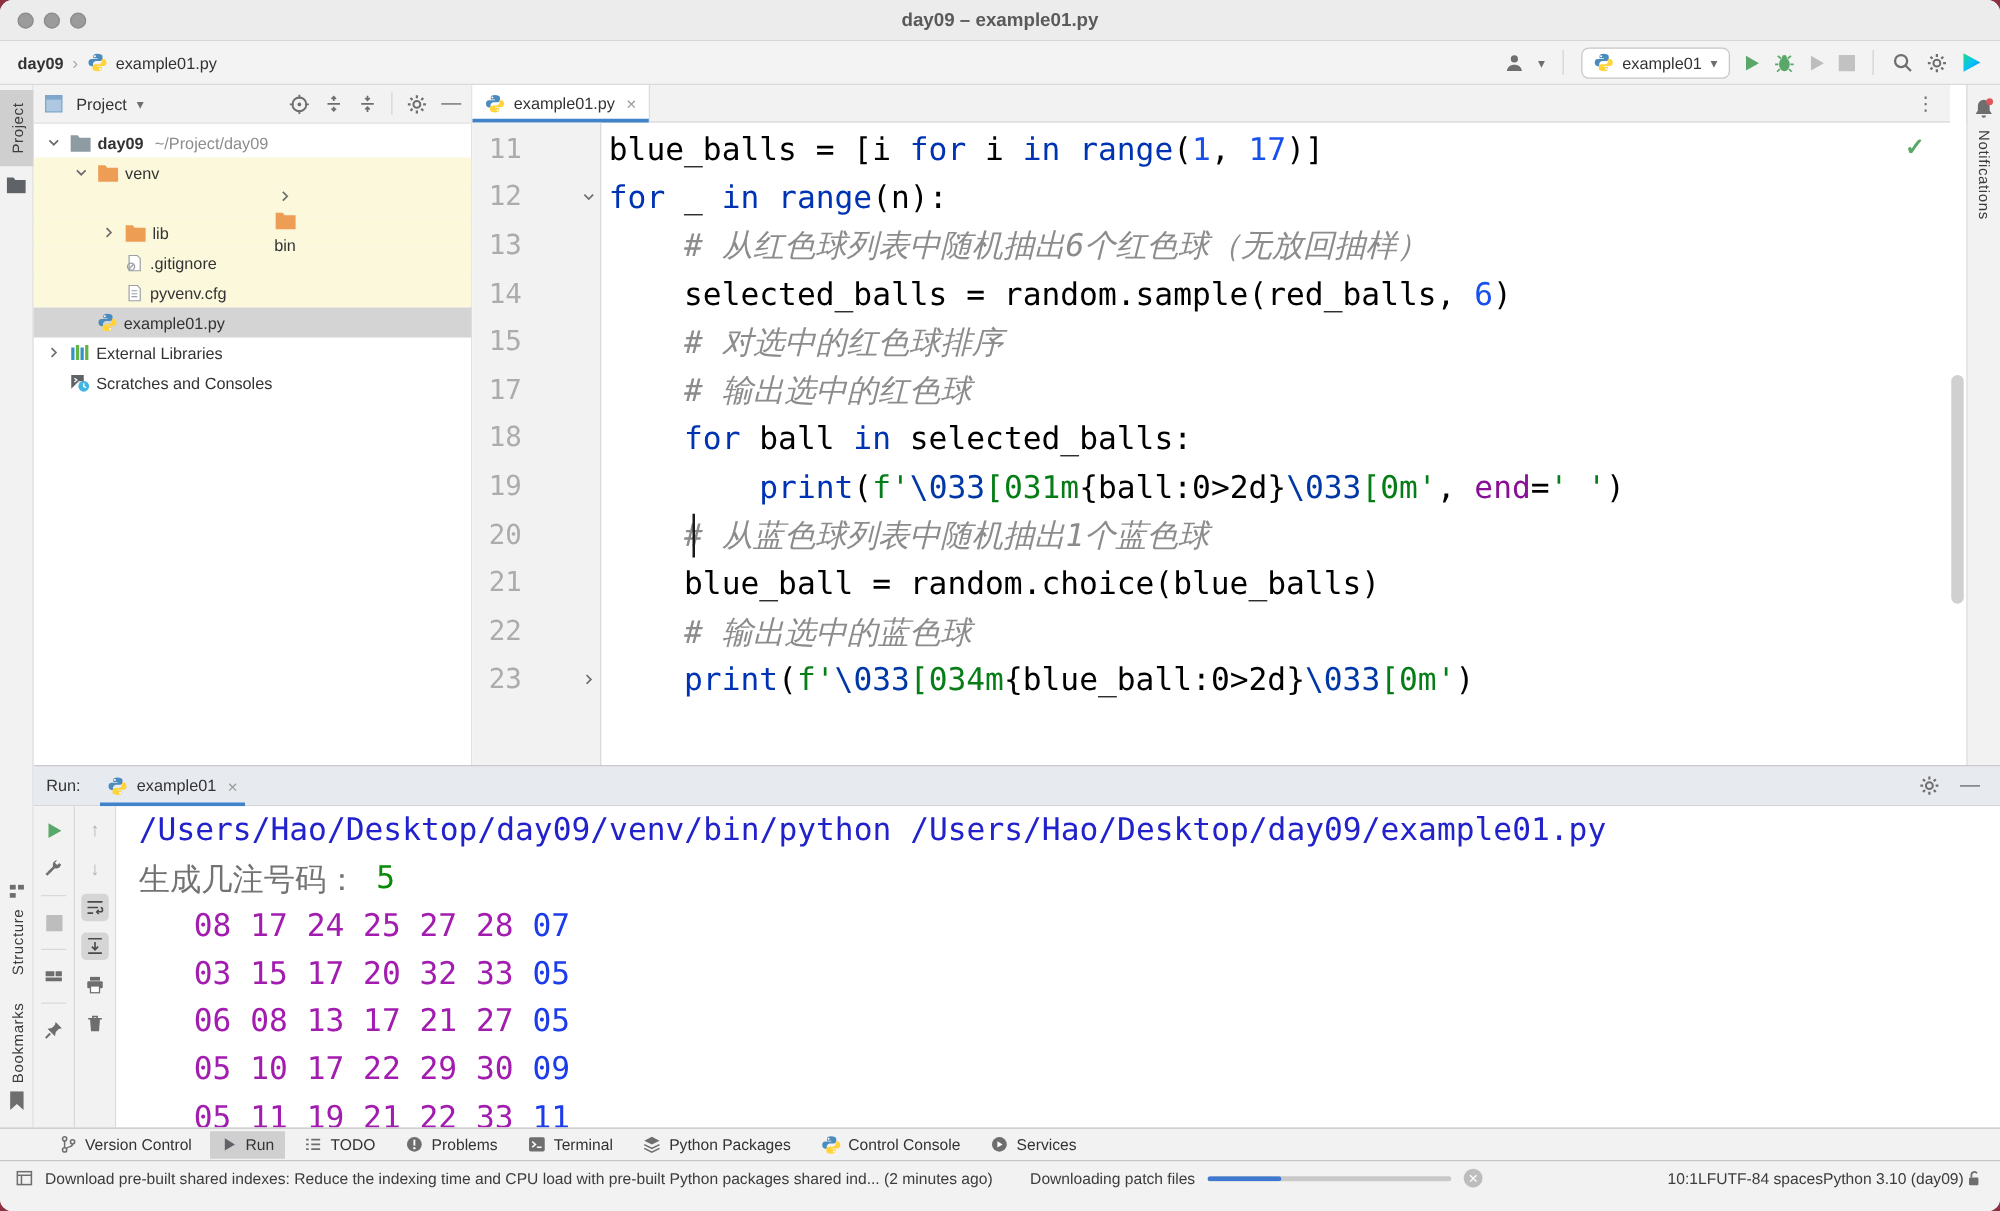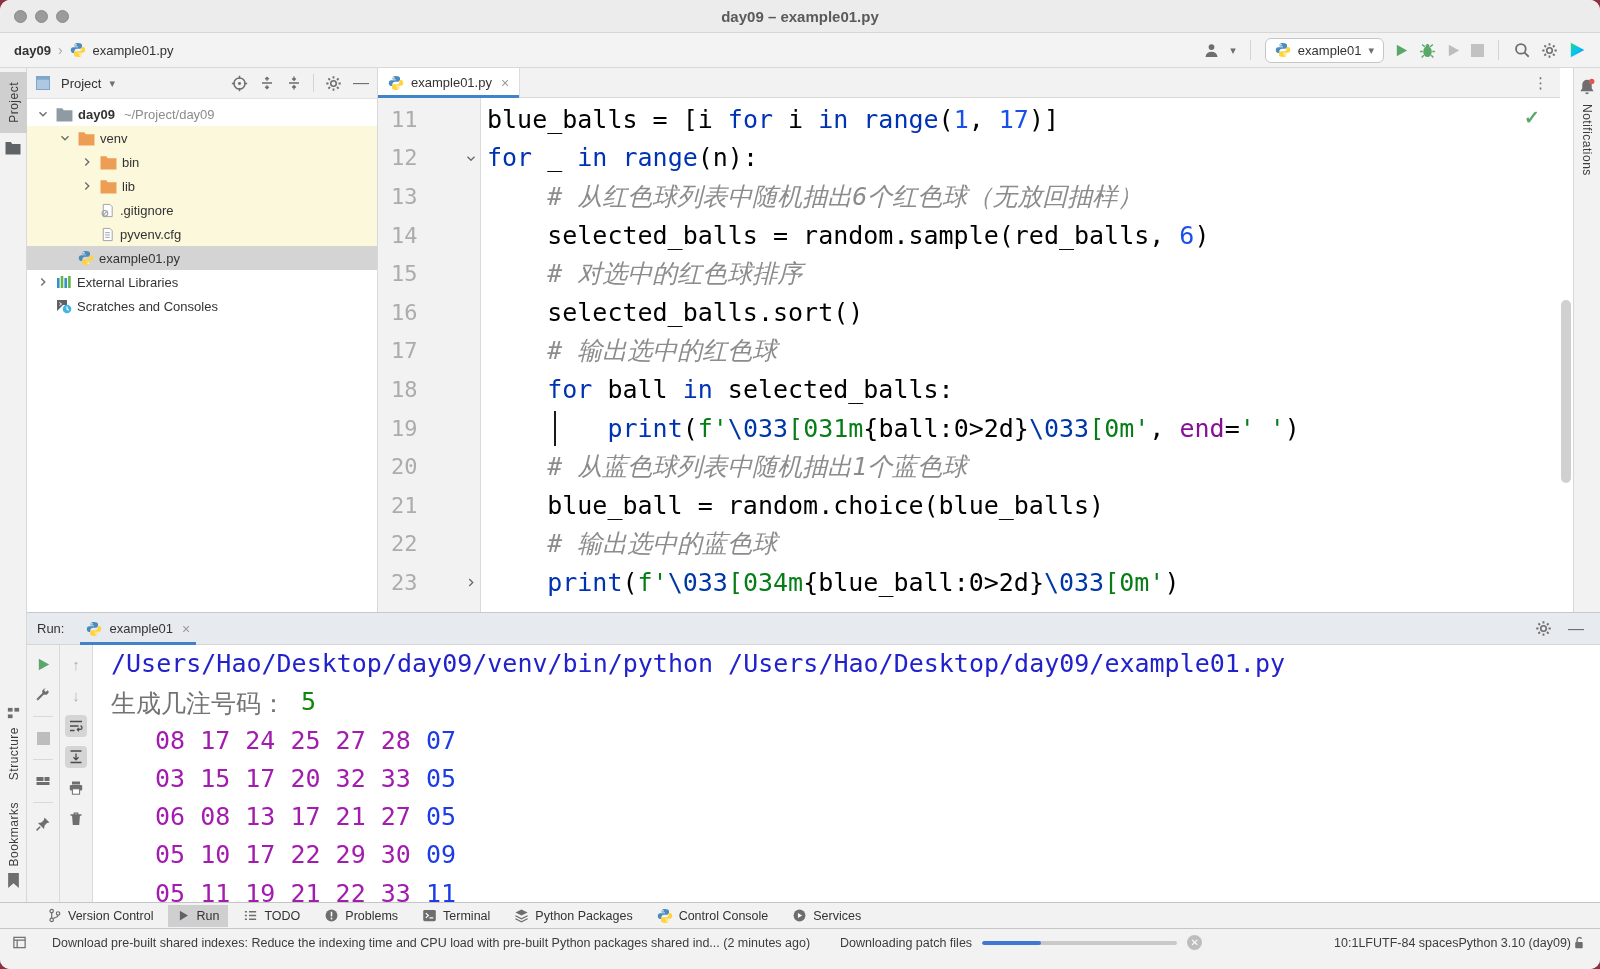--- a/index.html
+++ b/index.html
@@ -93,21 +93,21 @@
   
   .bottom-bar{position:absolute;left:0;top:902px;width:1600px;height:26px;background:#F2F2F2;border-top:1px solid #C6C6C6;
               display:flex;align-items:center;padding-left:38px;gap:6px;}
   .bb-item{display:flex;align-items:center;gap:6px;height:22px;padding:0 9px;font-size:12.5px;color:#333;}
   .bb-item.sel{background:#CFCFCF;}
 
   
   .status-bar{position:absolute;left:0;top:928px;width:1600px;height:41px;background:#F2F2F2;border-top:1px solid #C6C6C6;
               display:flex;align-items:flex-start;padding:6px 14px 0 12px;font-size:12.5px;color:#3C3C3C;}
   .sb-left{display:flex;align-items:center;gap:9px;min-width:0;}
-  .sb-msg{white-space:nowrap;margin-left:16px;}
+  .sb-msg{white-space:nowrap;}
   .sb-progress{display:flex;align-items:center;gap:10px;margin-left:30px;flex:none;}
   .pbar{width:195px;height:4px;border-radius:3px;background:#C9C9C9;position:relative;overflow:hidden;}
   .pfill{position:absolute;left:0;top:0;bottom:0;background:#3E78D1;border-radius:3px;}
   .pcancel{width:15px;height:15px;border-radius:50%;background:#BDBDBD;color:#FFF;font-size:10px;display:flex;align-items:center;justify-content:center;}
   .sb-right{margin-left:auto;display:flex;align-items:center;flex:none;}
 </style>
 </head>
 <body>
 
 <div class="window">
@@ -313,21 +313,21 @@
               <path d="M4 6l4 4 4-4" stroke="#6E6E6E" stroke-width="1.6"></path>
             </svg>
           </span>
           <span class="icon">
             <svg width="17" height="15" viewBox="0 0 16 14">
               <path d="M.5 1h5.3l1.5 1.9H15.5V13.5H.5z" fill="#ED9D54"></path>
             </svg>
           </span>
           <span>venv</span>
         </div>
-        <div class="tree-row excluded" style="padding-left: 52px;">
+        <div class="tree-row excluded" style="padding-left: 52px; flex-direction: column;">
           <span class="tree-chev">
             <svg width="14" height="14" viewBox="0 0 16 16" fill="none">
               <path d="M6 4l4 4-4 4" stroke="#6E6E6E" stroke-width="1.6"></path>
             </svg>
           </span>
           <span class="icon">
             <svg width="17" height="15" viewBox="0 0 16 14">
               <path d="M.5 1h5.3l1.5 1.9H15.5V13.5H.5z" fill="#ED9D54"></path>
             </svg>
           </span>
@@ -455,26 +455,20 @@
             <span class="gutter-cell">
               <span>14</span>
             </span>
             <span class="code-text"><span class="seg-p">    selected_balls = random.sample(red_balls, </span><span class="seg-n">6</span><span class="seg-p">)</span></span>
           </div>
           <div class="code-row">
             <span class="gutter-cell">
               <span>15</span>
             </span>
             <span class="code-text"><span class="seg-c">    # 对选中的红色球排序</span></span>
-          </div>
-          <div class="code-row">
-            <span class="gutter-cell">
-              <span>16</span>
-            </span>
-            <span class="code-text"><span class="seg-p">    selected_balls.sort()</span></span>
           </div>
           <div class="code-row">
             <span class="gutter-cell">
               <span>17</span>
             </span>
             <span class="code-text"><span class="seg-c">    # 输出选中的红色球</span></span>
           </div>
           <div class="code-row">
             <span class="gutter-cell">
               <span>18</span>

